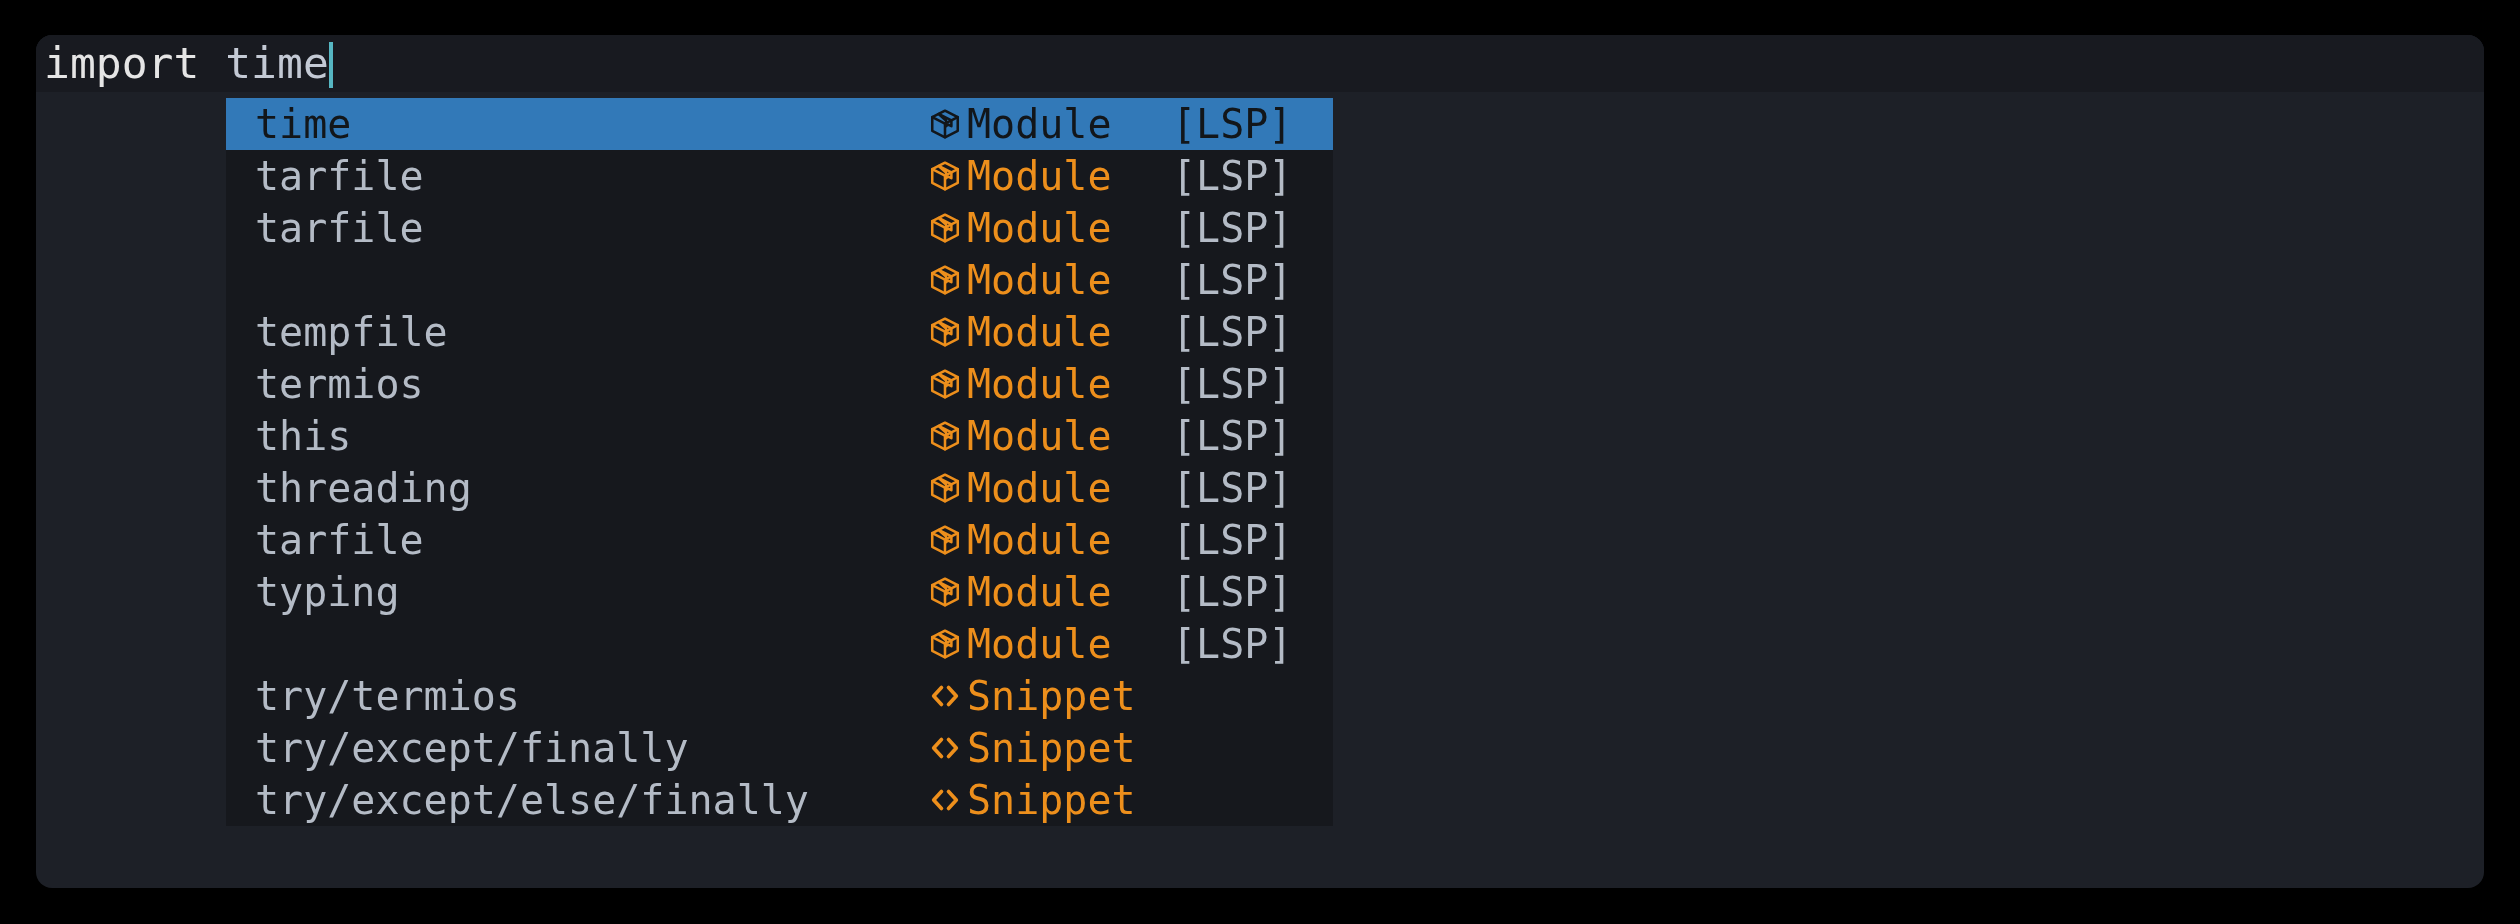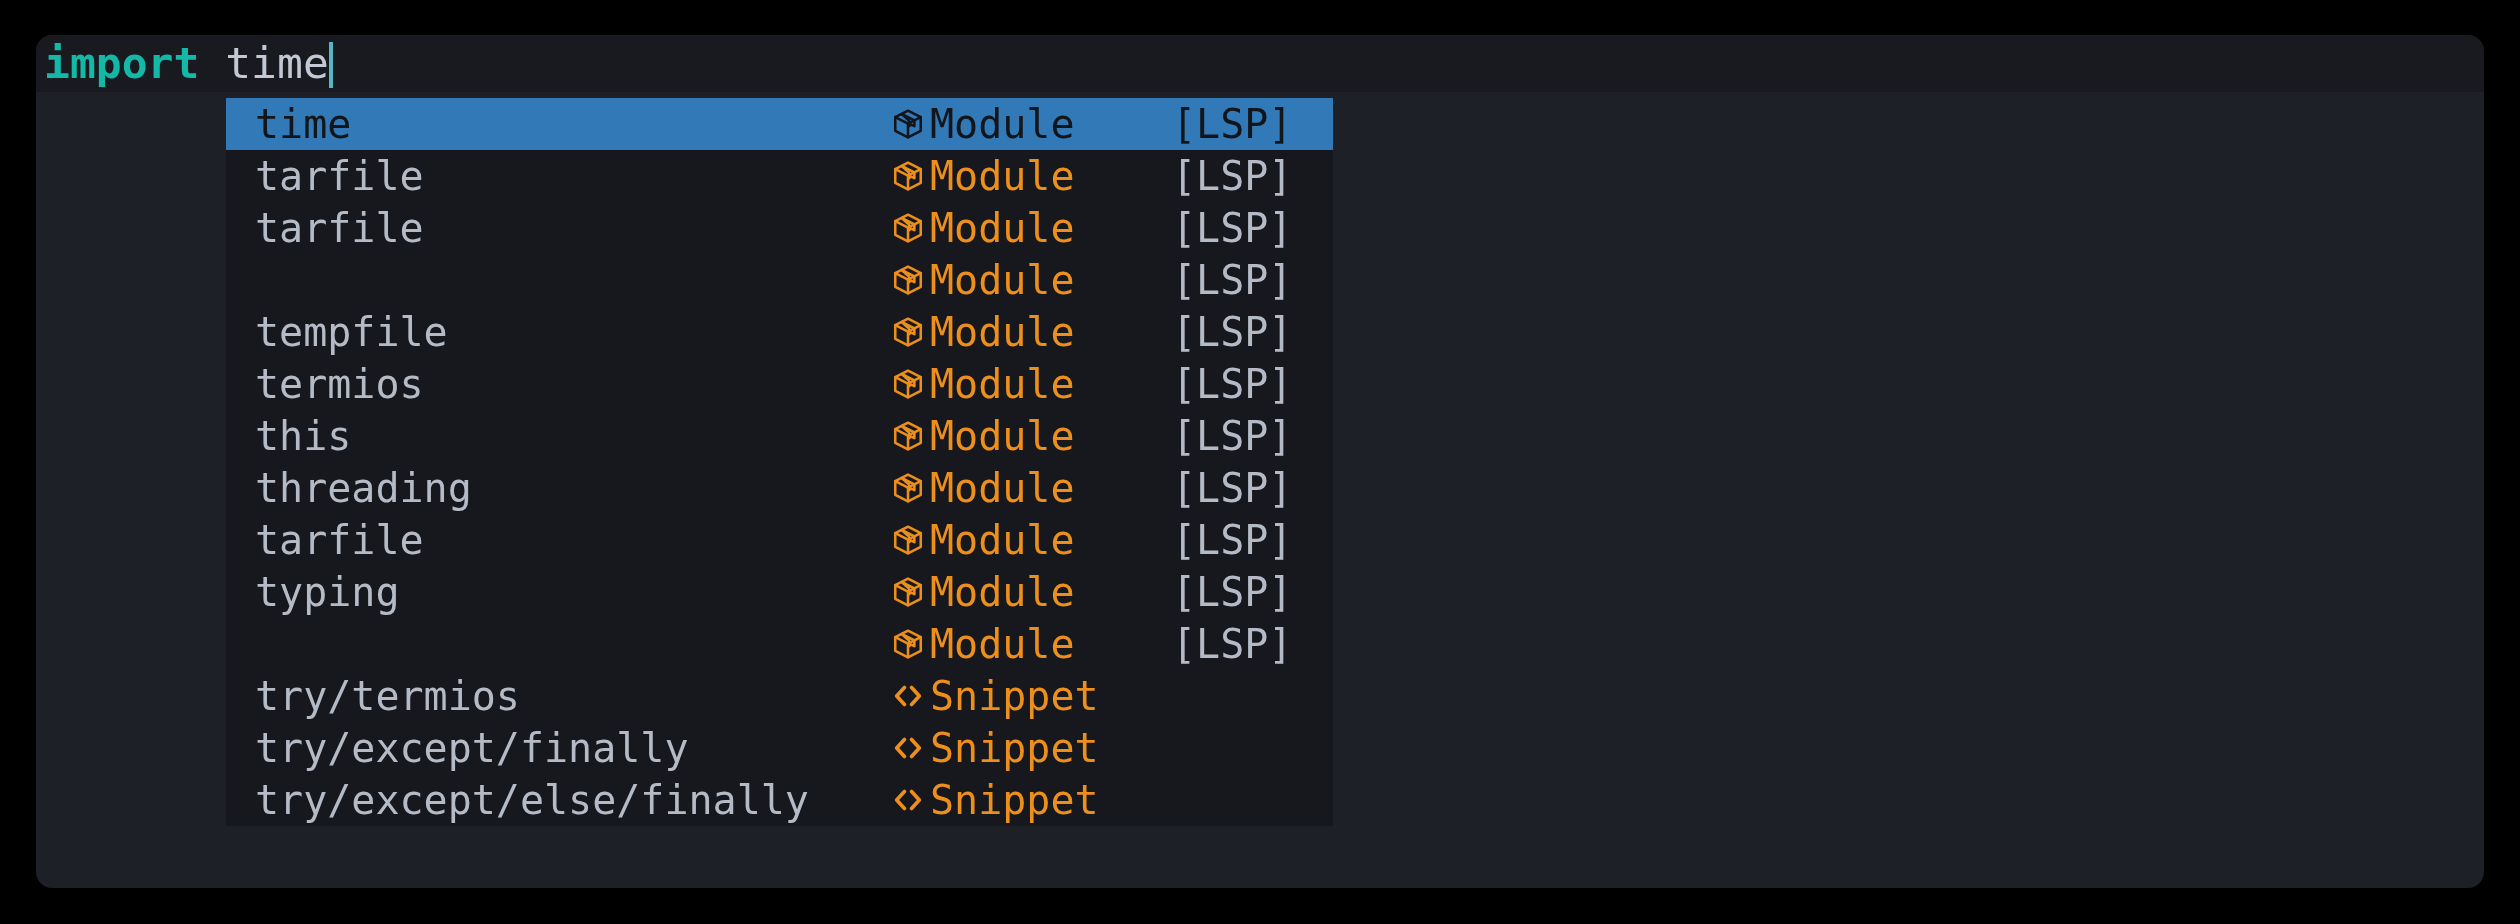--- a/index.html
+++ b/index.html
@@ -49,22 +49,22 @@
     letter-spacing: 0px;
   }
 
   .code-line.cursorline {
     background: #181A20;
   }
 
   .code-line .gutter-pad { display: inline-block; width: 8px; }
 
   .tok-keyword {
-    color: #14b8a6;
-    font-weight: bold;
+    color: #e5e5e5;
+    font-weight: normal;
   }
   .tok-plain {
     color: #C3C9D4;
   }
 
   .caret {
     display: inline-block;
     width: 4px;
     height: 46px;
     background: #56B6C2;
@@ -100,21 +100,21 @@
 
   .cmp-label {
     position: absolute;
     left: 29px;
     color: #B4BBC6;
   }
   .cmp-row.selected .cmp-label { color: #12161A; }
 
   .cmp-kind {
     position: absolute;
-    left: 662px;
+    left: 699px;
     display: flex;
     align-items: center;
     color: #ED8F1C;
   }
   .cmp-row.selected .cmp-kind { color: #12161A; }
 
   .cmp-kind-icon {
     display: inline-flex;
     align-items: center;
     justify-content: center;

